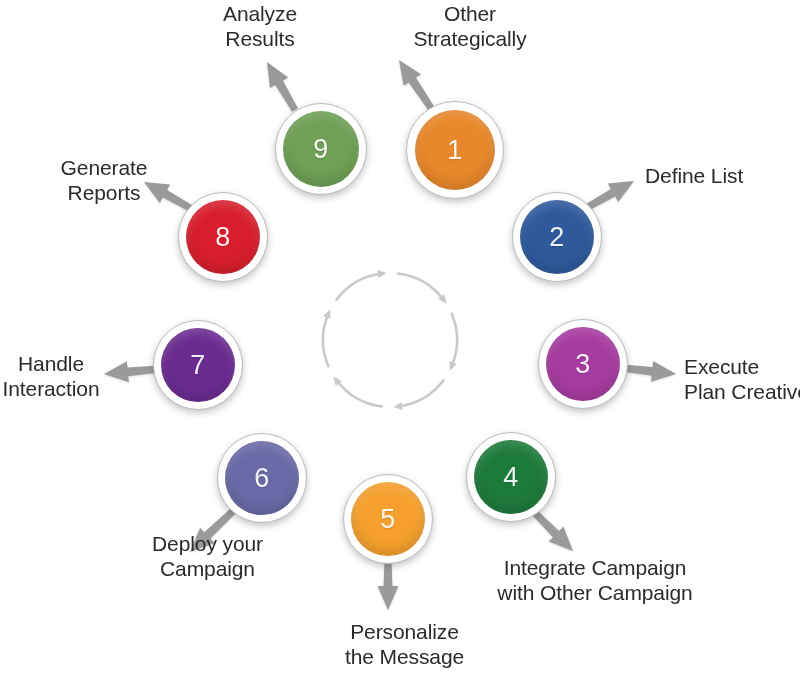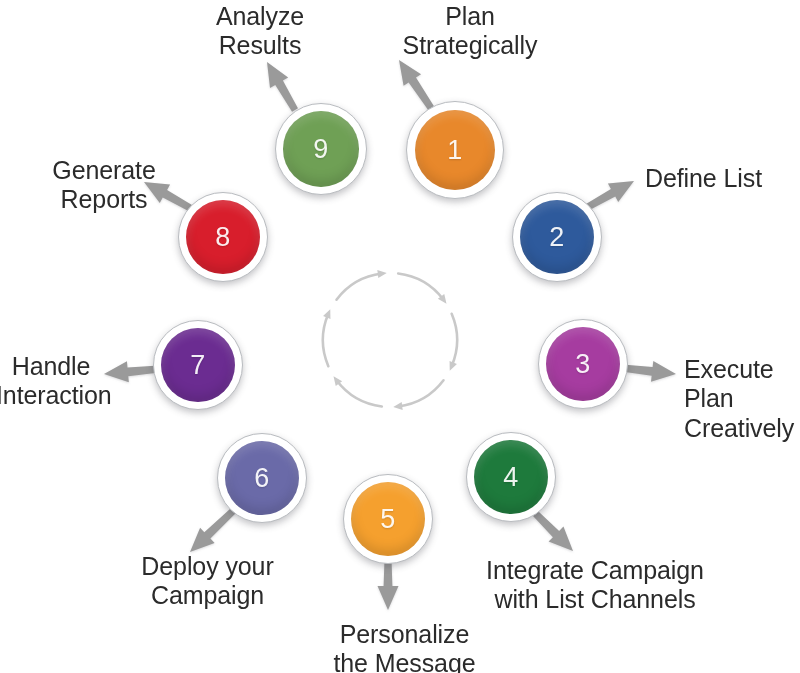--- a/index.html
+++ b/index.html
@@ -53,21 +53,21 @@
     color: #ffffff;
     opacity: 0.92;
     letter-spacing: 0.5px;
     line-height: 1;
     text-shadow: 0 1px 2px rgba(0,0,0,0.18);
     user-select: none;
   }
   .node-label {
     position: absolute;
     font-family: "Liberation Sans", sans-serif;
-    font-size: 25px;
+    font-size: 21px;
     font-weight: 400;
     color: #2b2b2b;
     line-height: 1.17;
     white-space: pre-line;
     letter-spacing: -0.1px;
   }
   .lbl-c  { text-align: center; }
   .lbl-l  { text-align: left; }
 </style>
 </head>
@@ -152,30 +152,30 @@
           <span class="node-num">8</span>
         </div>
       </div>
       <div class="node-circle" style="left: 275px; top: 103px; width: 92px; height: 92px;">
         <div class="node-inner" style="background: rgb(111, 160, 85);">
           <span class="node-num">9</span>
         </div>
       </div>
     </div>
   <div id="labels-layer">
-      <div class="node-label lbl-c" style="left: 390px; top: 2px; width: 160px;">Plan
+      <div class="node-label lbl-c" style="left: 390px; top: 2px; width: 160px;">Other
 Strategically</div>
       <div class="node-label lbl-l" style="left: 645px; top: 164px; width: 160px;">Define List</div>
       <div class="node-label lbl-l" style="left: 684px; top: 355px; width: 160px;">Execute
 Plan Creatively</div>
       <div class="node-label lbl-c" style="left: 480px; top: 556px; width: 230px;">Integrate Campaign
-with List Channels</div>
+with Other Campaign</div>
       <div class="node-label lbl-c" style="left: 322px; top: 620px; width: 165px;">Personalize
 the Message</div>
-      <div class="node-label lbl-c" style="left: 120px; top: 552px; width: 175px;">Deploy your
+      <div class="node-label lbl-c" style="left: 120px; top: 532px; width: 175px;">Deploy your
 Campaign</div>
       <div class="node-label lbl-c" style="left: -4px; top: 352px; width: 110px;">Handle
 Interaction</div>
       <div class="node-label lbl-c" style="left: 34px; top: 156px; width: 140px;">Generate
 Reports</div>
       <div class="node-label lbl-c" style="left: 180px; top: 2px; width: 160px;">Analyze
 Results</div>
     </div>
 
 </div>

